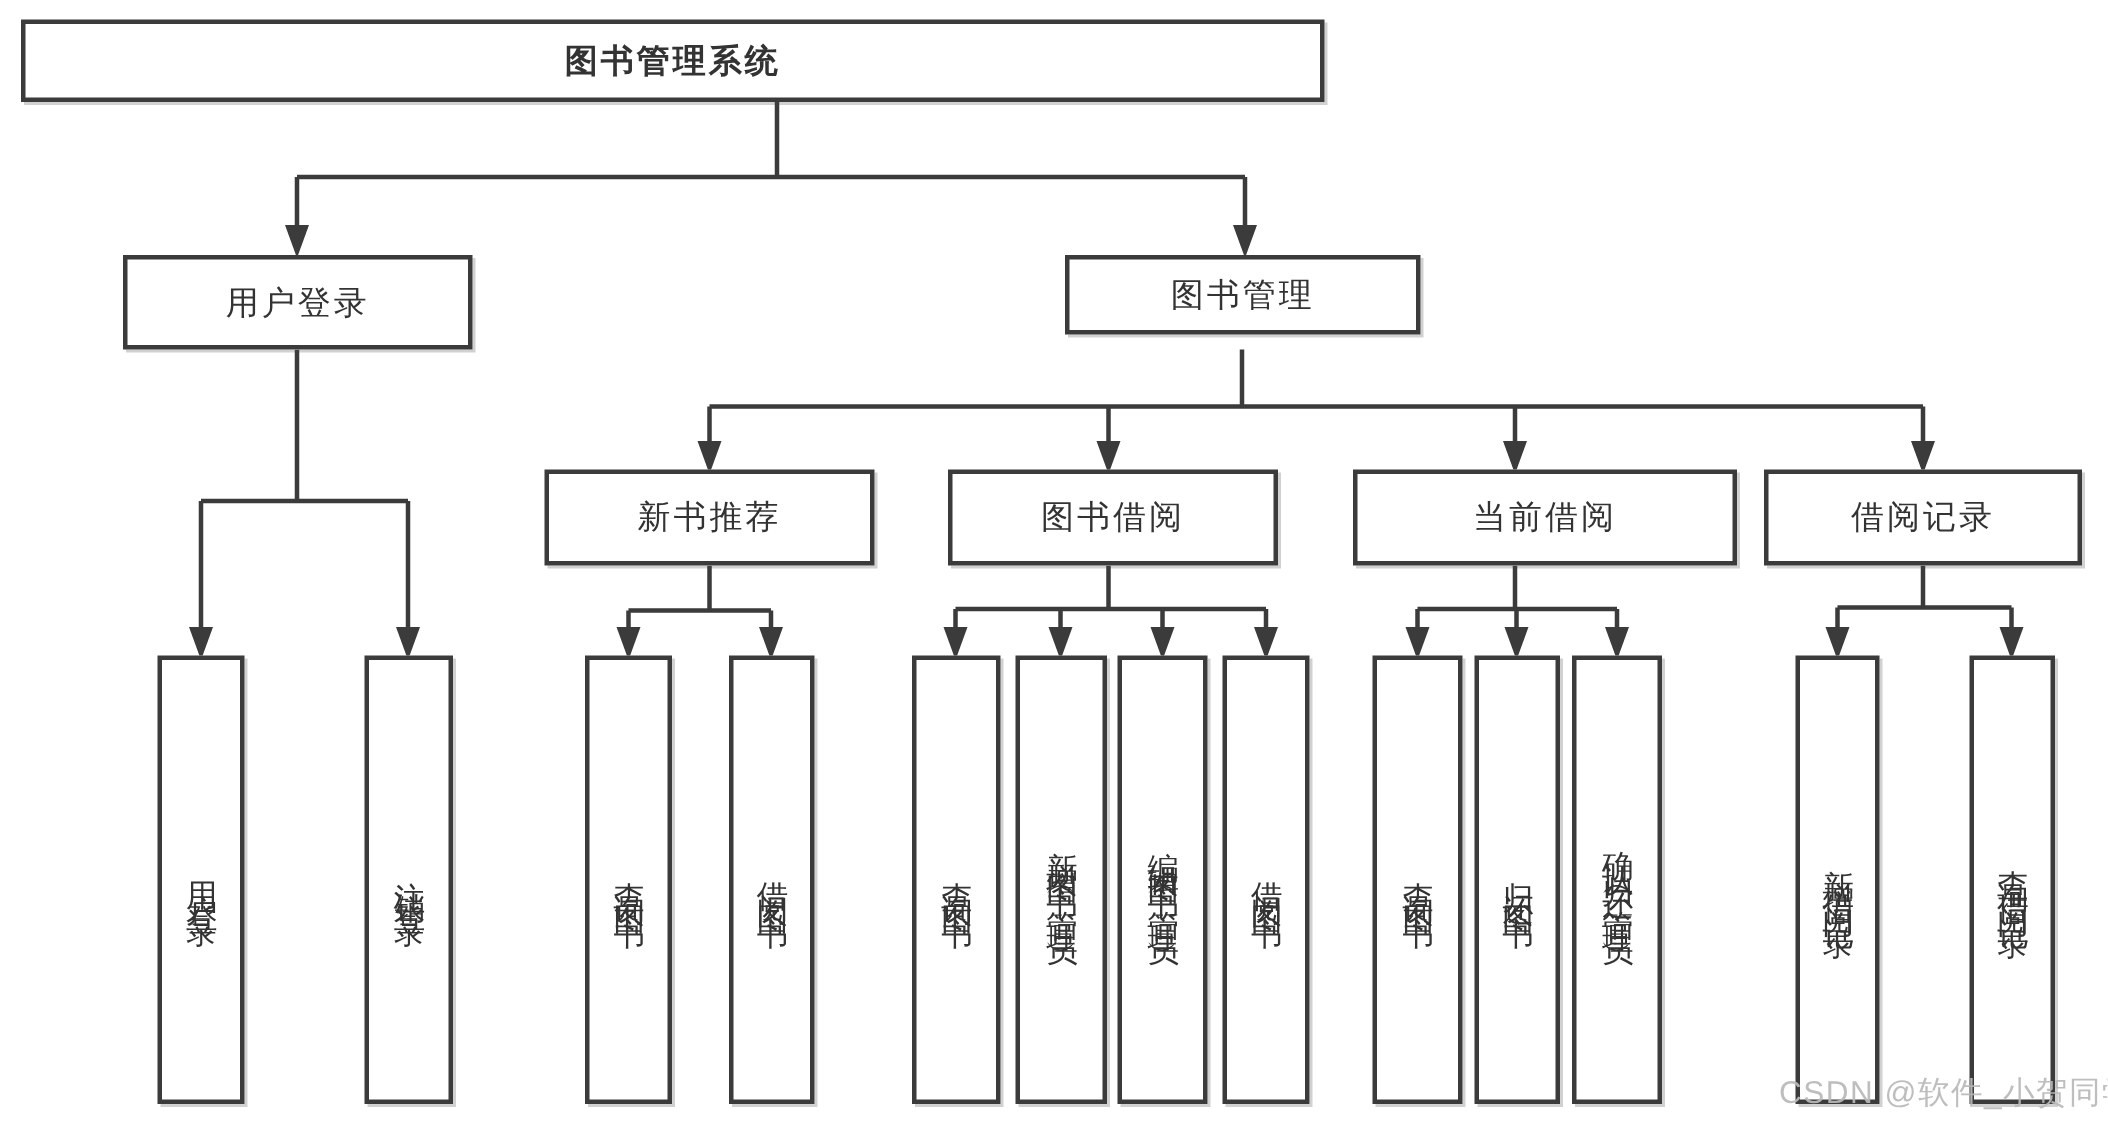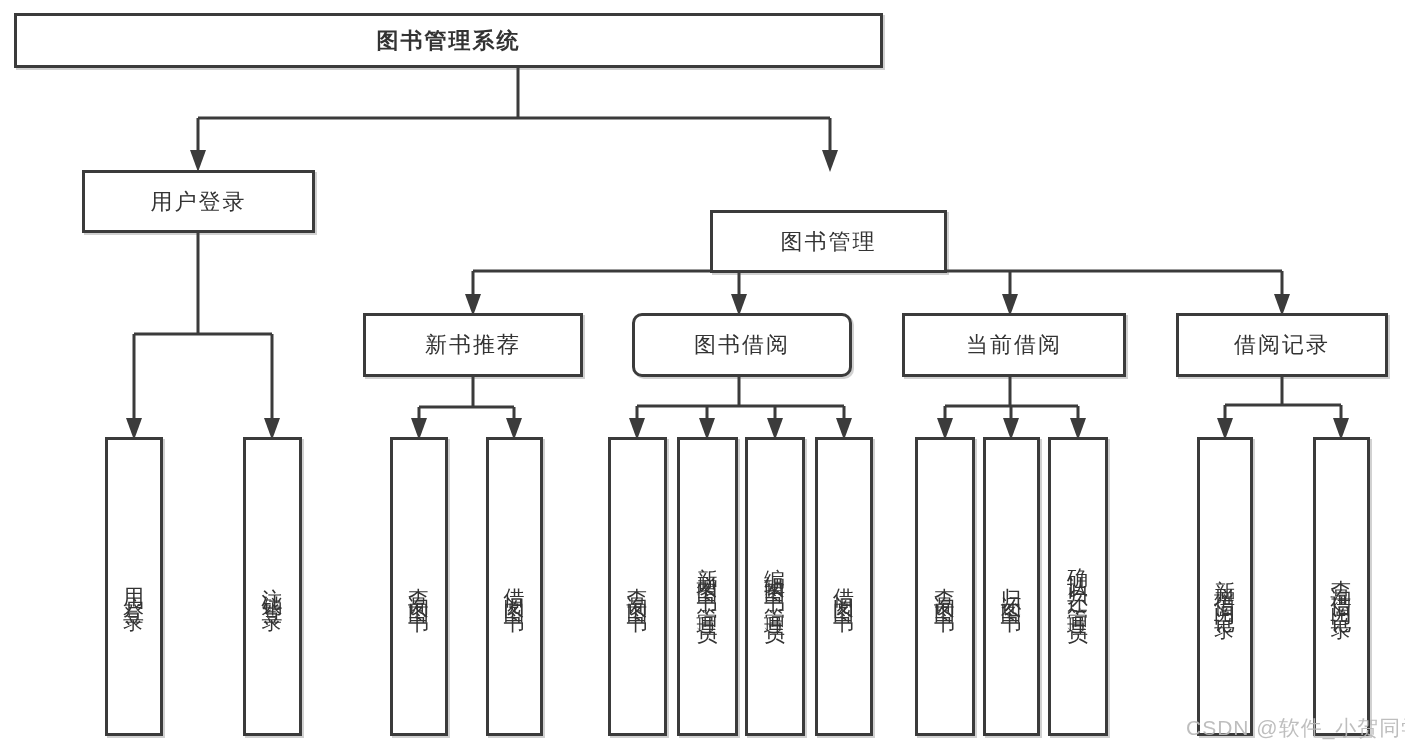--- a/index.html
+++ b/index.html
@@ -81,31 +81,31 @@
     <polygon class="ar" points="1333,418 1349,418 1341,440"></polygon>
   </svg>
 
   <div class="box hbox" style="left:14px;top:13px;width:869px;height:55px;font-weight:bold;">
     <span>图书管理系统</span>
   </div>
 
   <div class="box hbox" style="left:82px;top:170px;width:233px;height:63px;">
     <span>用户登录</span>
   </div>
-  <div class="box hbox" style="left:710px;top:170px;width:237px;height:63px;margin-top:40px;">
+  <div class="box hbox" style="left:710px;top:170px;width:237px;height:53px;">
     <span>图书管理</span>
   </div>
 
   <div class="box hbox" style="left:363px;top:313px;width:220px;height:64px;align-items:center;">
     <span>新书推荐</span>
   </div>
-  <div class="box hbox" style="left:632px;top:313px;width:220px;height:64px;border-radius:10px;">
+  <div class="box hbox" style="left:632px;top:313px;width:220px;height:64px;">
     <span>图书借阅</span>
   </div>
-  <div class="box hbox" style="left:902px;top:313px;width:224px;height:64px;">
+  <div class="box hbox" style="left:902px;top:313px;width:256px;height:64px;">
     <span>当前借阅</span>
   </div>
   <div class="box hbox" style="left:1176px;top:313px;width:212px;height:64px;">
     <span>借阅记录</span>
   </div>
 
   <div class="box vbox" style="left:105px;top:437px;width:58px;height:299px;">
     <span>用户登录</span>
   </div>
   <div class="box vbox" style="left:243px;top:437px;width:59px;height:299px;">

